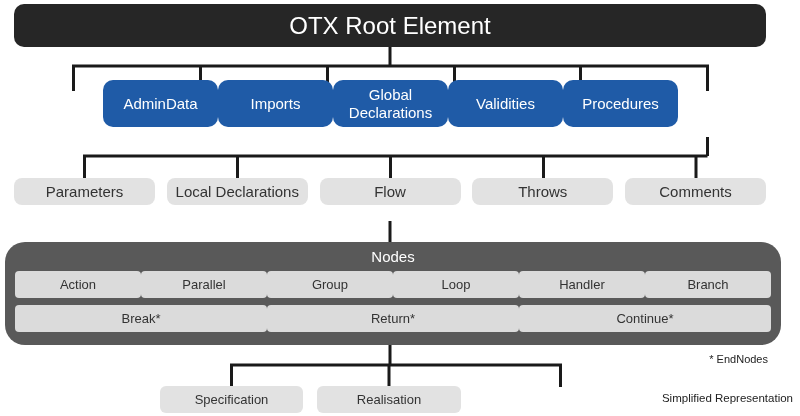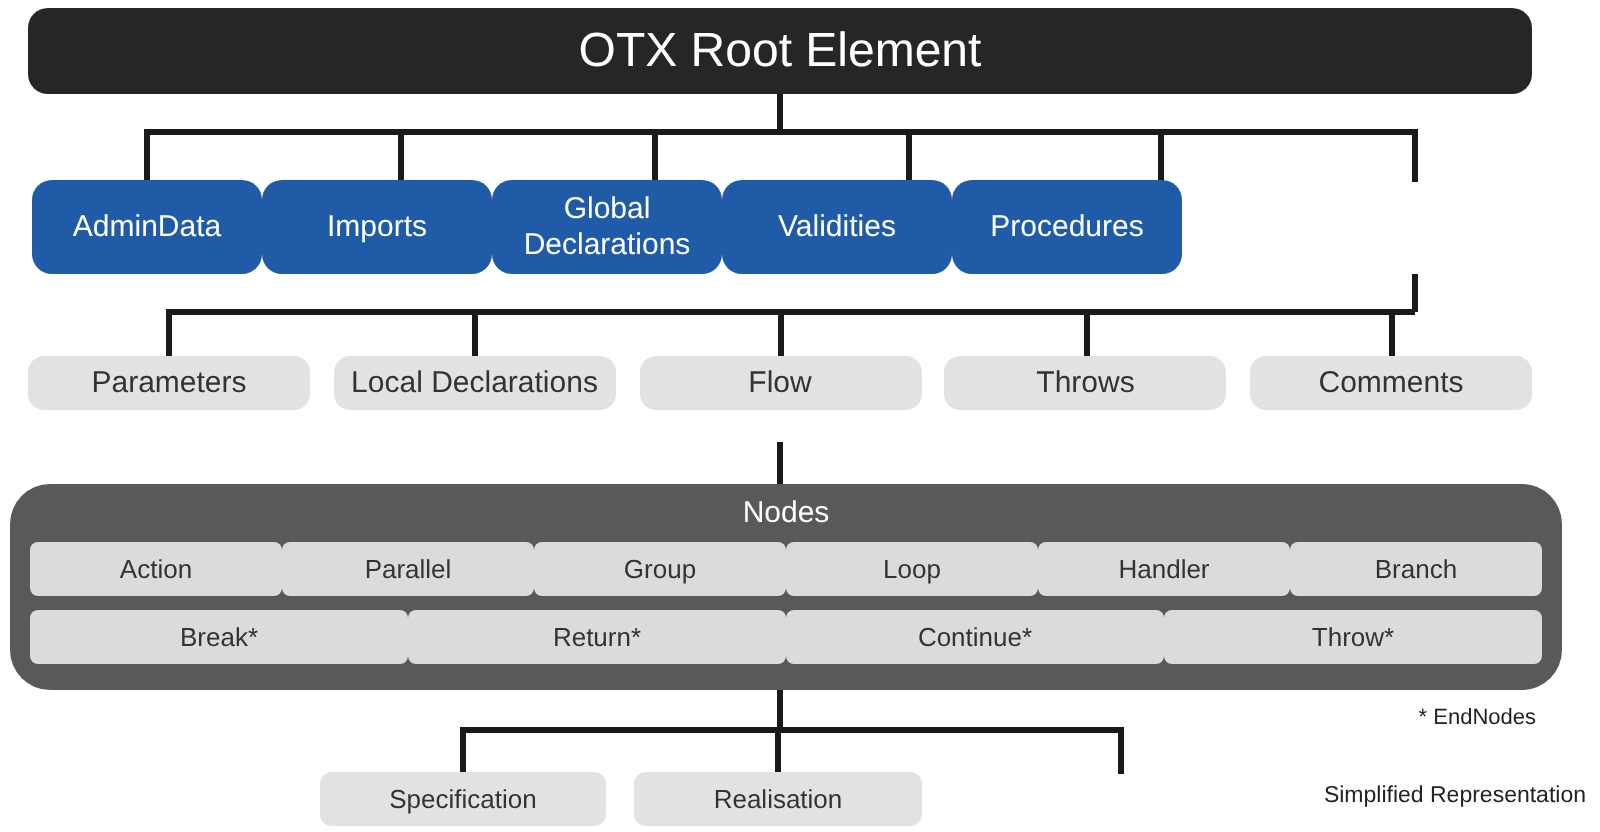--- a/index.html
+++ b/index.html
@@ -8,21 +8,21 @@
     font-family:"Liberation Sans",sans-serif;overflow:hidden;
   }
   .connectors{position:absolute;left:0;top:0;width:800px;height:416px;z-index:0;}
   .box{box-sizing:border-box;display:flex;align-items:center;justify-content:center;text-align:center;z-index:1;}
   
   .root-bar{
     position:absolute;left:14px;top:4px;width:752px;height:43px;
     background:#262626;border-radius:10px;color:#fff;font-size:24px;
   }
   
-  .blue-row{position:absolute;left:16px;top:90px;width:749px;height:47px;display:flex;justify-content:flex-start;z-index:1;}
+  .blue-row{position:absolute;left:16px;top:80px;width:749px;height:47px;display:flex;justify-content:center;z-index:1;}
   .blue-box{
     width:115px;height:47px;background:#1f5ba7;border-radius:10px;
     color:#fff;font-size:15px;line-height:18px;
   }
   
   .gray-row{position:absolute;left:14px;top:178px;width:752px;height:44px;display:flex;justify-content:space-between;z-index:1;}
   .gray-box{
     width:141px;height:27px;background:#e2e2e2;border-radius:8px;
     color:#333;font-size:15px;line-height:18px;
   }
@@ -90,21 +90,20 @@
       <div class="inner-box">Parallel</div>
       <div class="inner-box">Group</div>
       <div class="inner-box">Loop</div>
       <div class="inner-box">Handler</div>
       <div class="inner-box">Branch</div>
     </div>
     <div class="nodes-row">
       <div class="inner-box">Break*</div>
       <div class="inner-box">Return*</div>
       <div class="inner-box">Continue*</div>
-      <div class="inner-box">Throw*</div>
     </div>
   </div>
 
   <div class="box bottom-box bottom-spec">Specification</div>
   <div class="box bottom-box bottom-real">Realisation</div>
   <div class="box bottom-box bottom-meta">MetaData</div>
 
   <div class="note note-endnodes">* EndNodes</div>
   <div class="note note-simplified">Simplified Representation</div>
 

